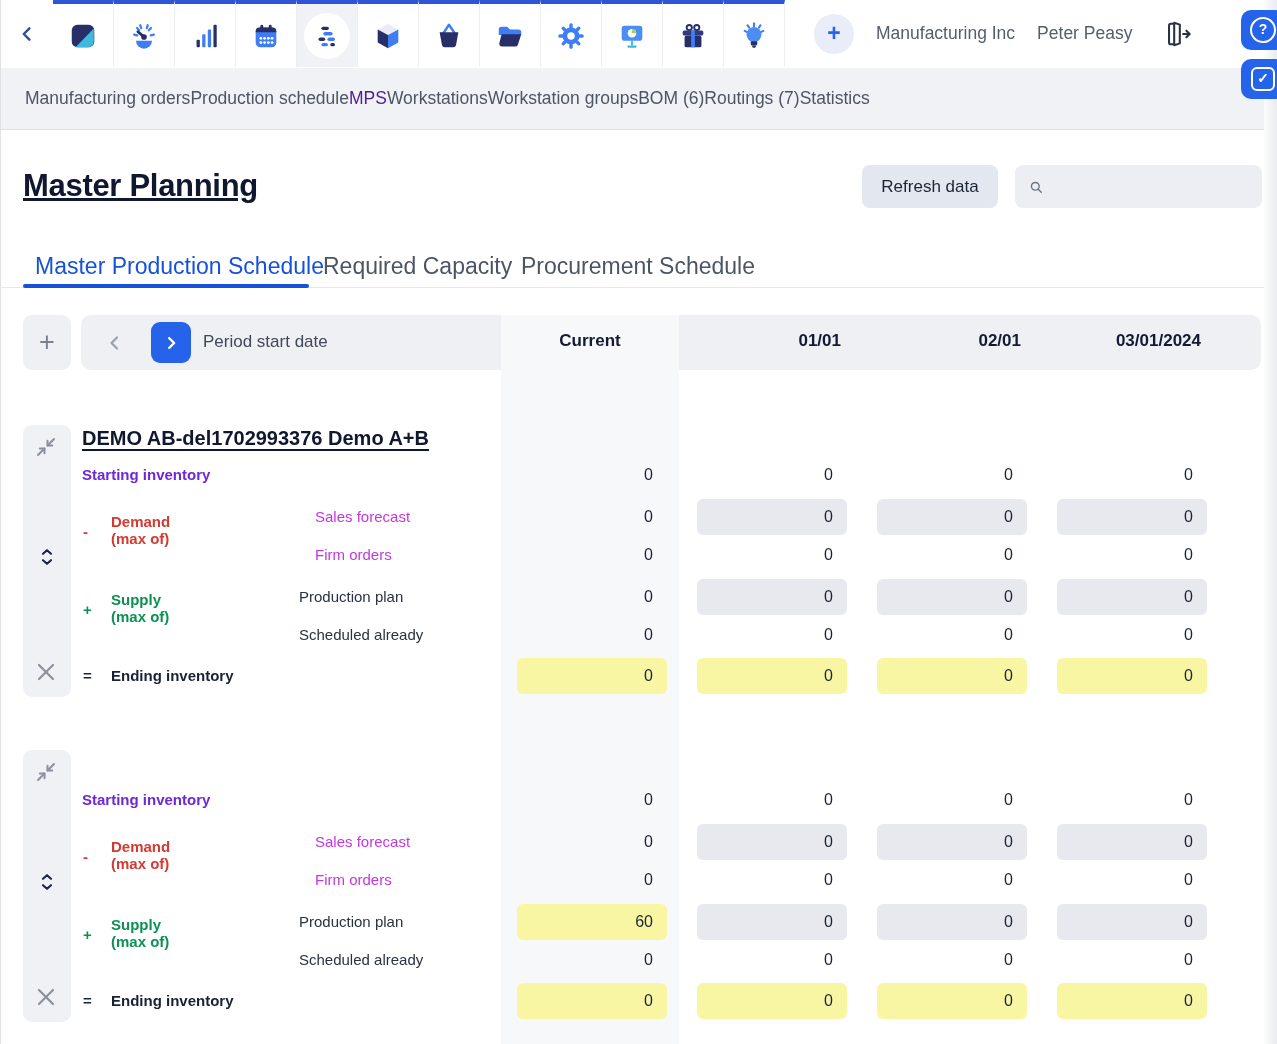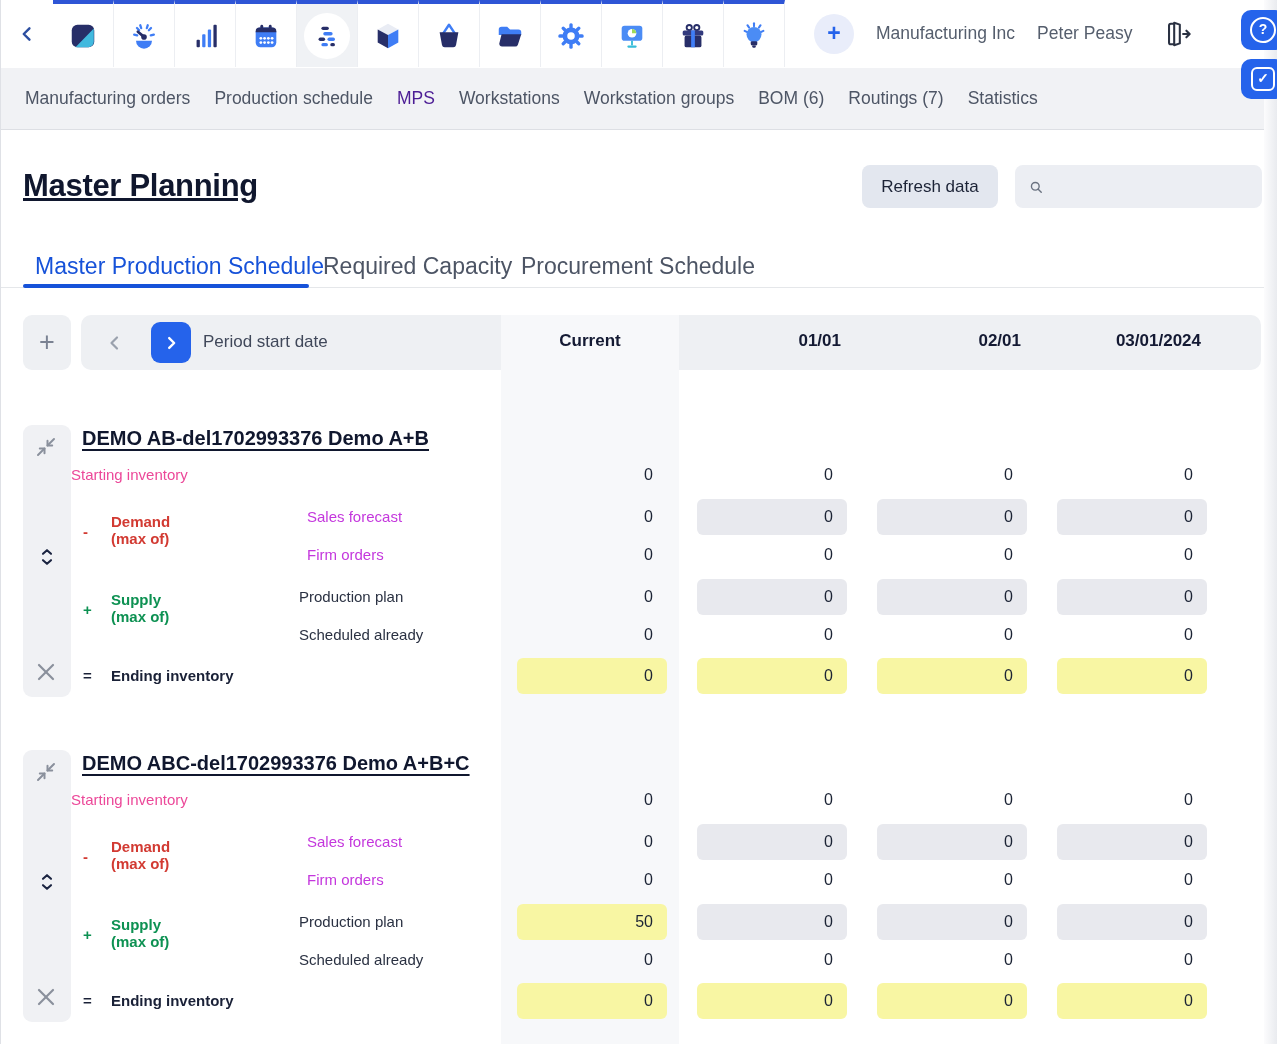--- a/index.html
+++ b/index.html
@@ -17,21 +17,21 @@
   .plus-pill{width:40px;height:40px;border-radius:50%;background:#e9edfa;color:#2563eb;font-size:23px;font-weight:bold;
              display:flex;align-items:center;justify-content:center;cursor:pointer;}
   .company,.user{font-size:17.5px;color:#555e6d;cursor:pointer;white-space:nowrap;}
   .logout{display:flex;align-items:center;cursor:pointer;margin-left:8px;}
   .float-btns{position:absolute;left:1240px;top:10px;display:flex;flex-direction:column;gap:9px;z-index:20;}
   .float-btn{width:44px;height:40px;background:#2563eb;border-radius:10px;display:flex;align-items:center;justify-content:center;cursor:pointer;}
   .help-glyph{width:22px;height:22px;border:2px solid #fff;border-radius:50%;color:#fff;font-size:14px;line-height:21px;text-align:center;font-weight:bold;}
   .check-glyph{width:20px;height:20px;border:2px solid #fff;border-radius:6px;color:#fff;font-size:14px;line-height:19px;text-align:center;font-weight:bold;}
   
   .navbar{position:absolute;left:0;top:68px;width:100%;height:62px;background:#f1f2f5;border-bottom:1px solid #dddfe4;
-          display:flex;align-items:center;gap:24px;padding-left:24px;box-sizing:border-box;font-size:17.5px;color:#4d5565;}
+          display:flex;align-items:center;padding-left:24px;box-sizing:border-box;font-size:17.5px;color:#4d5565;}
   .nav-item{cursor:pointer;white-space:nowrap;}
   .nav-item.active{color:#4c1d95;}
   
   .page-title{position:absolute;left:22px;top:168px;margin:0;font-size:31px;font-weight:bold;color:#10172e;letter-spacing:-0.3px;text-decoration:underline;}
   .refresh-btn{position:absolute;left:861px;top:165px;width:136px;height:43px;background:#e3e7ef;border-radius:8px;
                display:flex;align-items:center;justify-content:center;font-size:17px;color:#1c2336;cursor:pointer;}
   .search-box{position:absolute;left:1014px;top:165px;width:247px;height:43px;background:#eceef3;border-radius:8px;
               display:flex;align-items:center;padding-left:14px;box-sizing:border-box;}
   .search-box input{border:none;background:transparent;outline:none;flex:1;font-size:16px;color:#1c2336;margin-left:8px;font-family:inherit;}
   
@@ -51,22 +51,22 @@
   .col-head{position:absolute;top:331px;font-weight:bold;font-size:17px;color:#141a33;z-index:3;}
   .col-head.center{text-align:center;}
   .col-head.right{text-align:right;}
   
   .section{position:absolute;left:0;width:1277px;height:272px;z-index:4;}
   .strip{position:absolute;left:22px;top:0;width:48px;height:272px;background:#f0f1f4;border-radius:9px;}
   .sicon{position:absolute;display:block;cursor:pointer;}
   .sec-title{position:absolute;left:81px;top:2px;font-size:20px;font-weight:bold;color:#10172e;
              text-decoration:underline;text-decoration-thickness:2px;text-underline-offset:4px;cursor:pointer;white-space:nowrap;}
   .lbl{position:absolute;font-size:15px;line-height:18px;white-space:nowrap;}
-  .lbl-primary{left:70px;font-weight:normal;color:#ec4899;}
-  .lbl-link{left:306px;color:#c437dd;cursor:pointer;}
+  .lbl-primary{left:81px;font-weight:bold;color:#6d28d9;}
+  .lbl-link{left:314px;color:#c437dd;cursor:pointer;}
   .lbl-sub{left:298px;color:#2a3142;}
   .lbl-total{left:110px;font-weight:bold;color:#1a2137;}
   .sign{position:absolute;left:82px;font-weight:bold;font-size:15px;line-height:18px;}
   .sign.red{color:#d23a32;} .sign.green{color:#0d9152;} .sign.eq{color:#1a2137;}
   .grp{position:absolute;left:110px;font-weight:bold;font-size:15px;line-height:17px;}
   .grp.red{color:#d23a32;} .grp.green{color:#0d9152;}
   .cell{position:absolute;width:150px;height:36px;line-height:36px;text-align:right;padding-right:14px;
         box-sizing:border-box;font-size:16px;color:#1c2435;border-radius:6px;}
   .cell.input{background:#e8e9ee;}
   .cell.yellow{background:#f8f6a3;}
@@ -348,42 +348,41 @@
             </svg></span>
           <span class="sicon" style="left: 16px; top: 121px;"><svg width="16" height="22" viewBox="0 0 20 24" fill="none" stroke="#1a2340" stroke-width="2.6" stroke-linecap="round" stroke-linejoin="round">
               <path d="M5 8 L10 3.5 L15 8"></path>
               <path d="M5 16 L10 20.5 L15 16"></path>
             </svg></span>
           <span class="sicon" style="left: 12px; top: 236px;"><svg width="22" height="22" viewBox="0 0 22 22" fill="none" stroke="#8a909c" stroke-width="2.2" stroke-linecap="round">
               <path d="M4 4 L18 18"></path>
               <path d="M18 4 L4 18"></path>
             </svg></span>
         </div>
-        <div class="sec-title">DEMO ABC-del1702993376 Demo A+B+C</div>
         <div class="sign red" style="top: 98px;">-</div>
         <div class="grp red" style="top: 88px;"><span>Demand</span><br><span>(max of)</span></div>
         <div class="sign green" style="top: 176px;">+</div>
         <div class="grp green" style="top: 166px;"><span>Supply</span><br><span>(max of)</span></div>
         <div class="lbl lbl-primary" style="top: 41px;">Starting inventory</div>
         <div class="cell plain" style="top: 32px; left: 516px;">0</div>
         <div class="cell plain" style="top: 32px; left: 696px;">0</div>
         <div class="cell plain" style="top: 32px; left: 876px;">0</div>
         <div class="cell plain" style="top: 32px; left: 1056px;">0</div>
         <div class="lbl lbl-link" style="top: 83px;">Sales forecast</div>
         <div class="cell plain" style="top: 74px; left: 516px;">0</div>
         <div class="cell input" style="top: 74px; left: 696px;">0</div>
         <div class="cell input" style="top: 74px; left: 876px;">0</div>
         <div class="cell input" style="top: 74px; left: 1056px;">0</div>
         <div class="lbl lbl-link" style="top: 121px;">Firm orders</div>
         <div class="cell plain" style="top: 112px; left: 516px;">0</div>
         <div class="cell plain" style="top: 112px; left: 696px;">0</div>
         <div class="cell plain" style="top: 112px; left: 876px;">0</div>
         <div class="cell plain" style="top: 112px; left: 1056px;">0</div>
         <div class="lbl lbl-sub" style="top: 163px;">Production plan</div>
-        <div class="cell yellow" style="top: 154px; left: 516px;">50</div>
+        <div class="cell yellow" style="top: 154px; left: 516px;">60</div>
         <div class="cell input" style="top: 154px; left: 696px;">0</div>
         <div class="cell input" style="top: 154px; left: 876px;">0</div>
         <div class="cell input" style="top: 154px; left: 1056px;">0</div>
         <div class="lbl lbl-sub" style="top: 201px;">Scheduled already</div>
         <div class="cell plain" style="top: 192px; left: 516px;">0</div>
         <div class="cell plain" style="top: 192px; left: 696px;">0</div>
         <div class="cell plain" style="top: 192px; left: 876px;">0</div>
         <div class="cell plain" style="top: 192px; left: 1056px;">0</div>
         <div class="lbl lbl-total" style="top: 242px;">Ending inventory</div>
         <div class="sign eq" style="top: 242px;">=</div>

